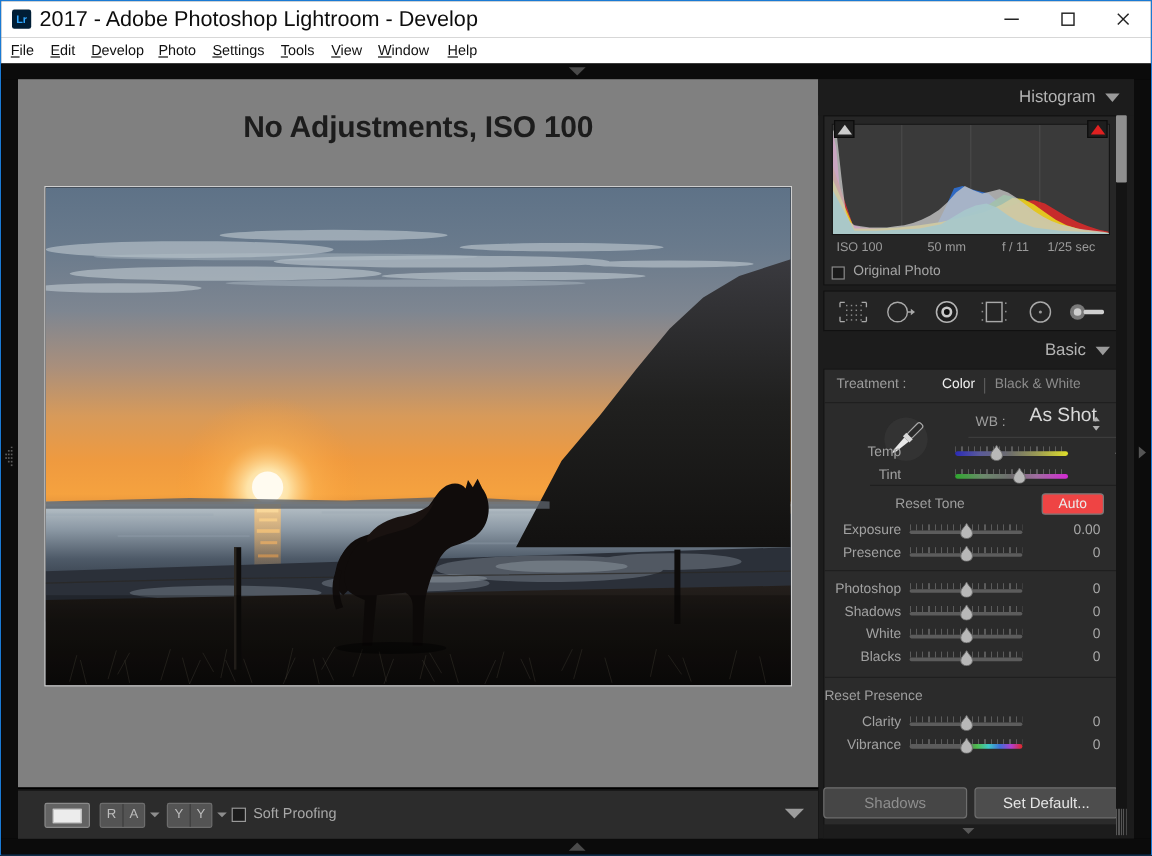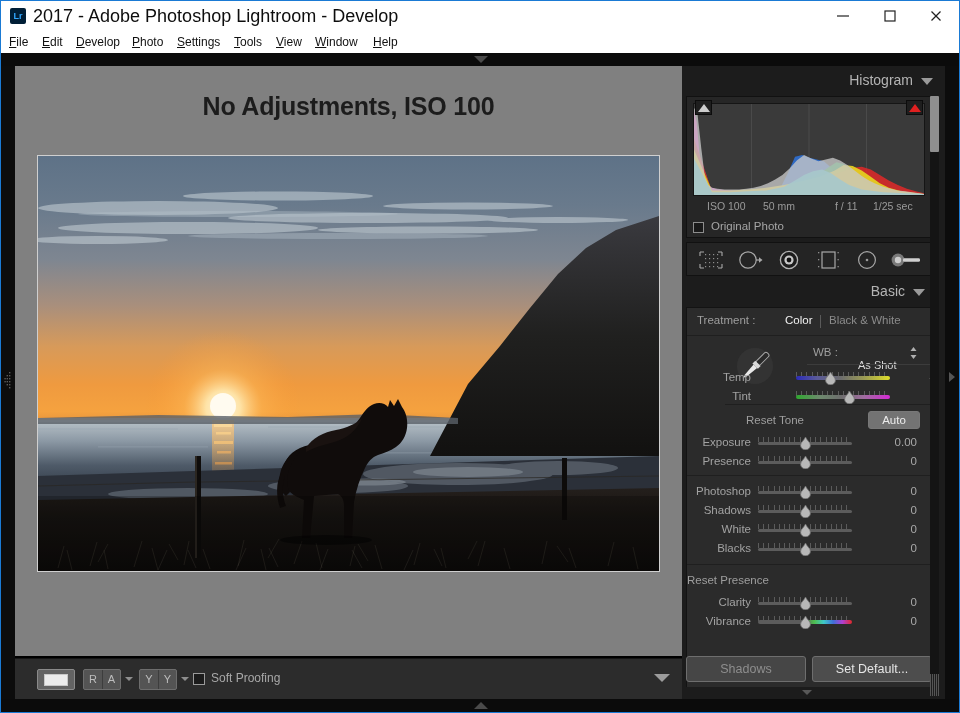--- a/index.html
+++ b/index.html
@@ -89,35 +89,35 @@
   .sec{position:relative;border-bottom:1px solid #1f1f1f;}
   .treat{height:27px;}
   .treat .lbl{position:absolute;left:10px;top:6px;font-size:11.5px;color:#9e9e9e;}
   .treat .c{position:absolute;left:98px;top:6px;font-size:11.5px;color:#f0f0f0;}
   .treat .bar{position:absolute;left:133px;top:7px;width:1px;height:13px;background:#5a5a5a;}
   .treat .bw{position:absolute;left:142px;top:6px;font-size:11.5px;color:#8b8b8b;}
 
   .wbsec{height:68px;margin-left:38px;}
   .eyedrop{position:absolute;left:8px;top:8px;width:44px;height:44px;}
   .wb-lbl{position:absolute;left:88px;top:10px;font-size:11.5px;color:#9e9e9e;}
-  .wb-val{position:absolute;left:133px;top:23px;font-size:11px;color:#d8d8d8;text-align:center;}
+  .wb-val{position:absolute;left:133px;top:2px;font-size:16px;color:#d8d8d8;text-align:center;}
   .wb-arrows{position:absolute;left:185px;top:11px;width:7px;height:12px;}
   .wb-rule{position:absolute;left:82px;top:28px;width:156px;height:1px;background:#3c3c3c;}
 
   .srow{position:relative;height:19px;}
   .srow .name{position:absolute;right:180px;top:3px;font-size:11.5px;color:#a2a2a2;white-space:nowrap;}
   .srow .track{position:absolute;left:71px;top:9px;width:94px;height:3px;background:#5c5c5c;border-radius:2px;}
   .srow .track.grad{height:4px;top:8px;}
   .srow .ticks{position:absolute;left:71px;top:4px;width:94px;height:5px;}
   .srow .thumb{position:absolute;top:3px;width:11px;height:13px;}
   .srow .val{position:absolute;left:178px;top:3px;width:52px;text-align:right;font-size:11.5px;color:#a8a8a8;}
 
   .tone-head{position:relative;height:24px;}
   .tone-head .rt{position:absolute;left:0;top:5px;width:176px;text-align:center;font-size:11.5px;color:#9e9e9e;}
-  .auto-btn{position:absolute;left:181px;top:2px;width:52px;height:18px;background:#737373;border:1px solid #787878;
+  .auto-btn{position:absolute;left:181px;top:2px;width:52px;height:18px;background:#ef4444;border:1px solid #787878;
             border-radius:3px;box-sizing:border-box;font-size:11.5px;color:#ececec;text-align:center;line-height:16px;}
 
   .pres-head{position:relative;height:24px;}
   .pres-head .rp{position:absolute;left:0;top:5px;width:232px;text-align:left;font-size:11.5px;color:#9e9e9e;}
 
   .basic-foot{position:absolute;left:4px;bottom:0;width:246px;height:12px;background:#1c1c1c;}
   .basic-foot .tri{position:absolute;left:116px;top:3px;border-left:5px solid transparent;border-right:5px solid transparent;border-top:5px solid #585858;}
 
   .btnrow{position:absolute;left:4px;bottom:12px;width:246px;height:34px;}
   .bigbtn{position:absolute;top:3px;width:120px;height:26px;background:#4d4d4d;border:1px solid #6e6e6e;border-radius:3px;
@@ -431,22 +431,22 @@
             </svg>
         </div>
         <div class="clip" style="left:8px;">
           <div class="t"></div>
         </div>
         <div class="clip rr" style="right:8px;">
           <div class="t"></div>
         </div>
 
         <div class="exif">
-          <span style="left:12px;">ISO 100</span>
-          <span style="left:68px;">50 mm</span>
+          <span style="left:2px;">ISO 100</span>
+          <span style="left:78px;">50 mm</span>
           <span style="left:140px;">f / 11</span>
           <span style="left:178px;">1/25 sec</span>
         </div>
 
         <div class="orig">
           <div class="bx"></div>
           <div class="lb">Original Photo</div>
         </div>
       </div>
 

